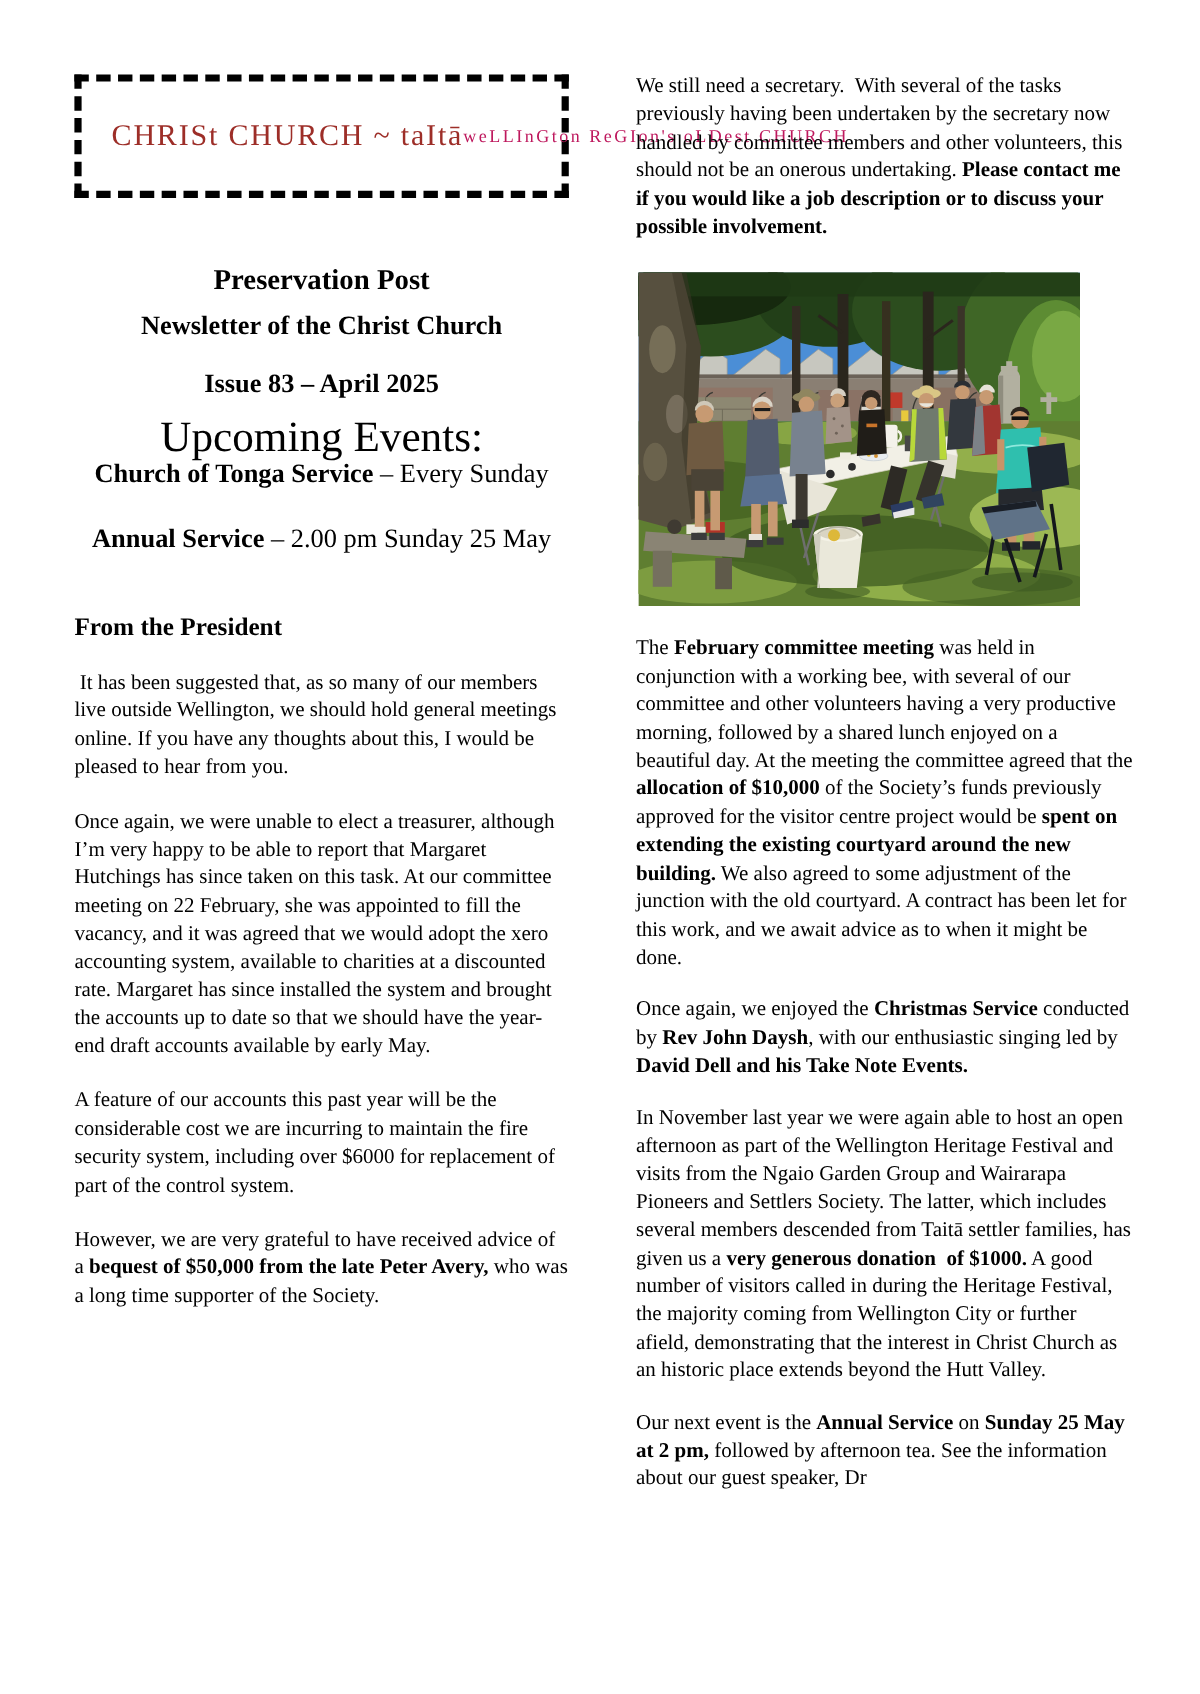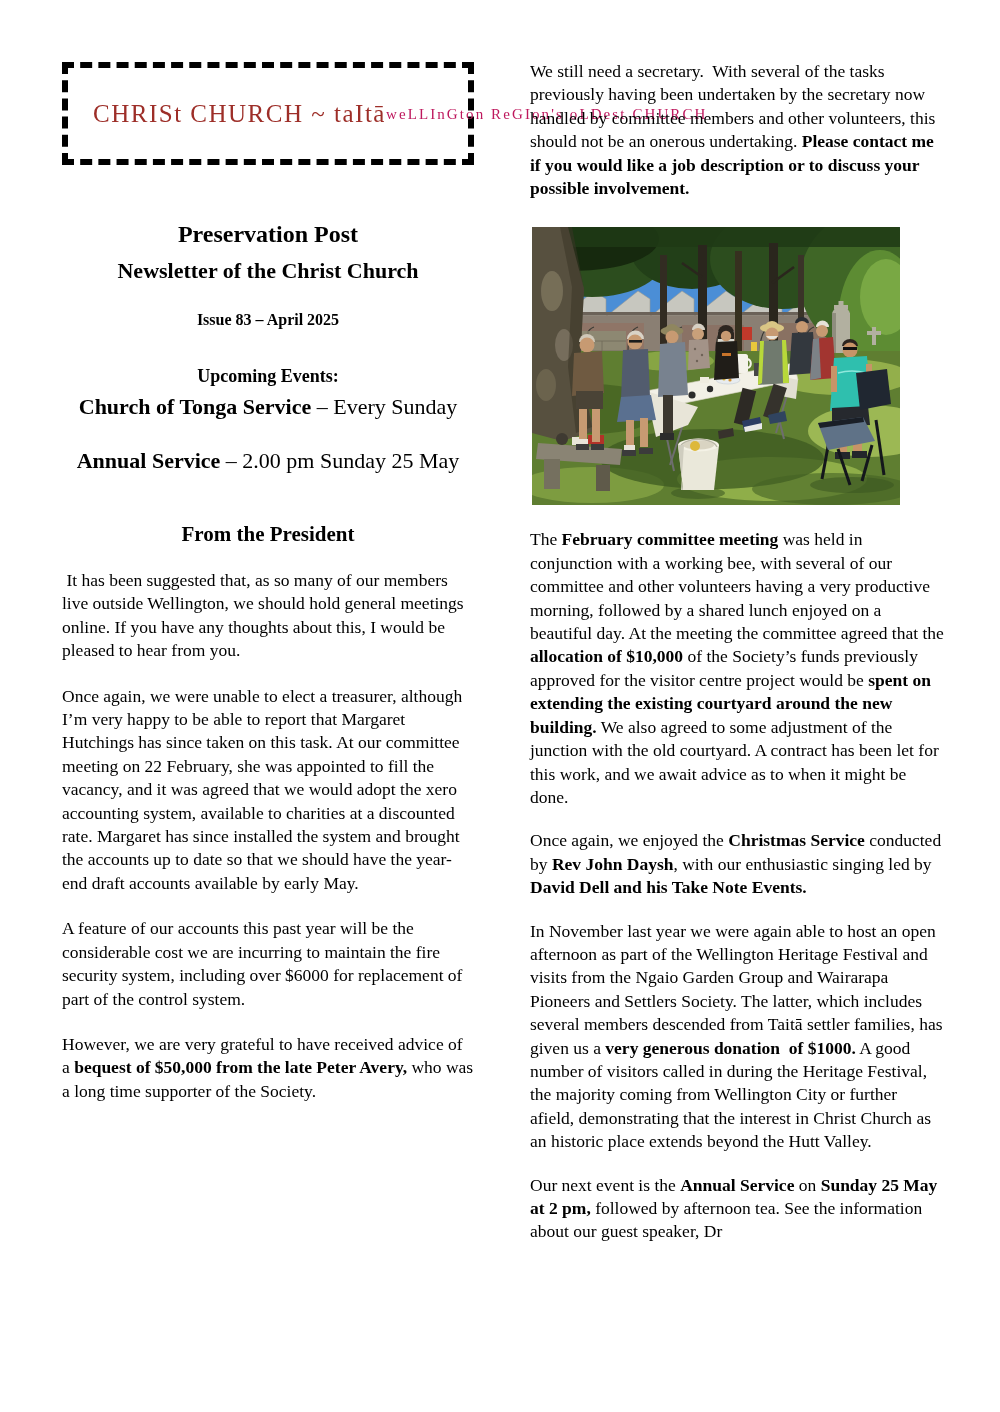--- a/index.html
+++ b/index.html
@@ -26,26 +26,26 @@
     padding:8px 10px 8px 12px;background:#fff;
   }
   .logo-text{display:flex;flex-direction:row;justify-content:center;}
   .logo-title{font-size:25px;color:#9d2e28;letter-spacing:1.5px;white-space:nowrap;}
   .logo-sub{font-size:15px;color:#be185d;letter-spacing:2.1px;margin-top:6px;white-space:nowrap;}
 
   
   .masthead{text-align:center;margin-top:52px;}
   .mast-title{font-size:24px;font-weight:bold;line-height:34px;margin:0;}
   .mast-sub{font-size:22px;font-weight:bold;line-height:27px;margin-top:6px;}
-  .mast-issue{font-size:16px;font-weight:bold;line-height:27px;margin-top:22px;}
-  .mast-events{font-size:18px;font-weight:bold;line-height:31px;margin-top:28px;}
+  .mast-issue{font-size:22px;font-weight:bold;line-height:27px;margin-top:22px;}
+  .mast-events{font-size:36px;font-weight:normal;line-height:31px;margin-top:16px;}
   .event-line{font-size:22px;line-height:29px;}
   .event-line.second{margin-top:25px;}
 
-  .section-heading{font-size:21px;font-weight:bold;margin:46px 0 0;line-height:26px;text-align:center;}
+  .section-heading{font-size:21px;font-weight:bold;margin:46px 0 0;line-height:26px;}
 
   .photo-wrap{margin:27px 0 0 2px;width:368px;height:278px;display:block;}
   .photo-wrap svg{display:block;}
 </style>
 </head>
 <body>
 
 <div id="page">
 
   <div class="col-left">

